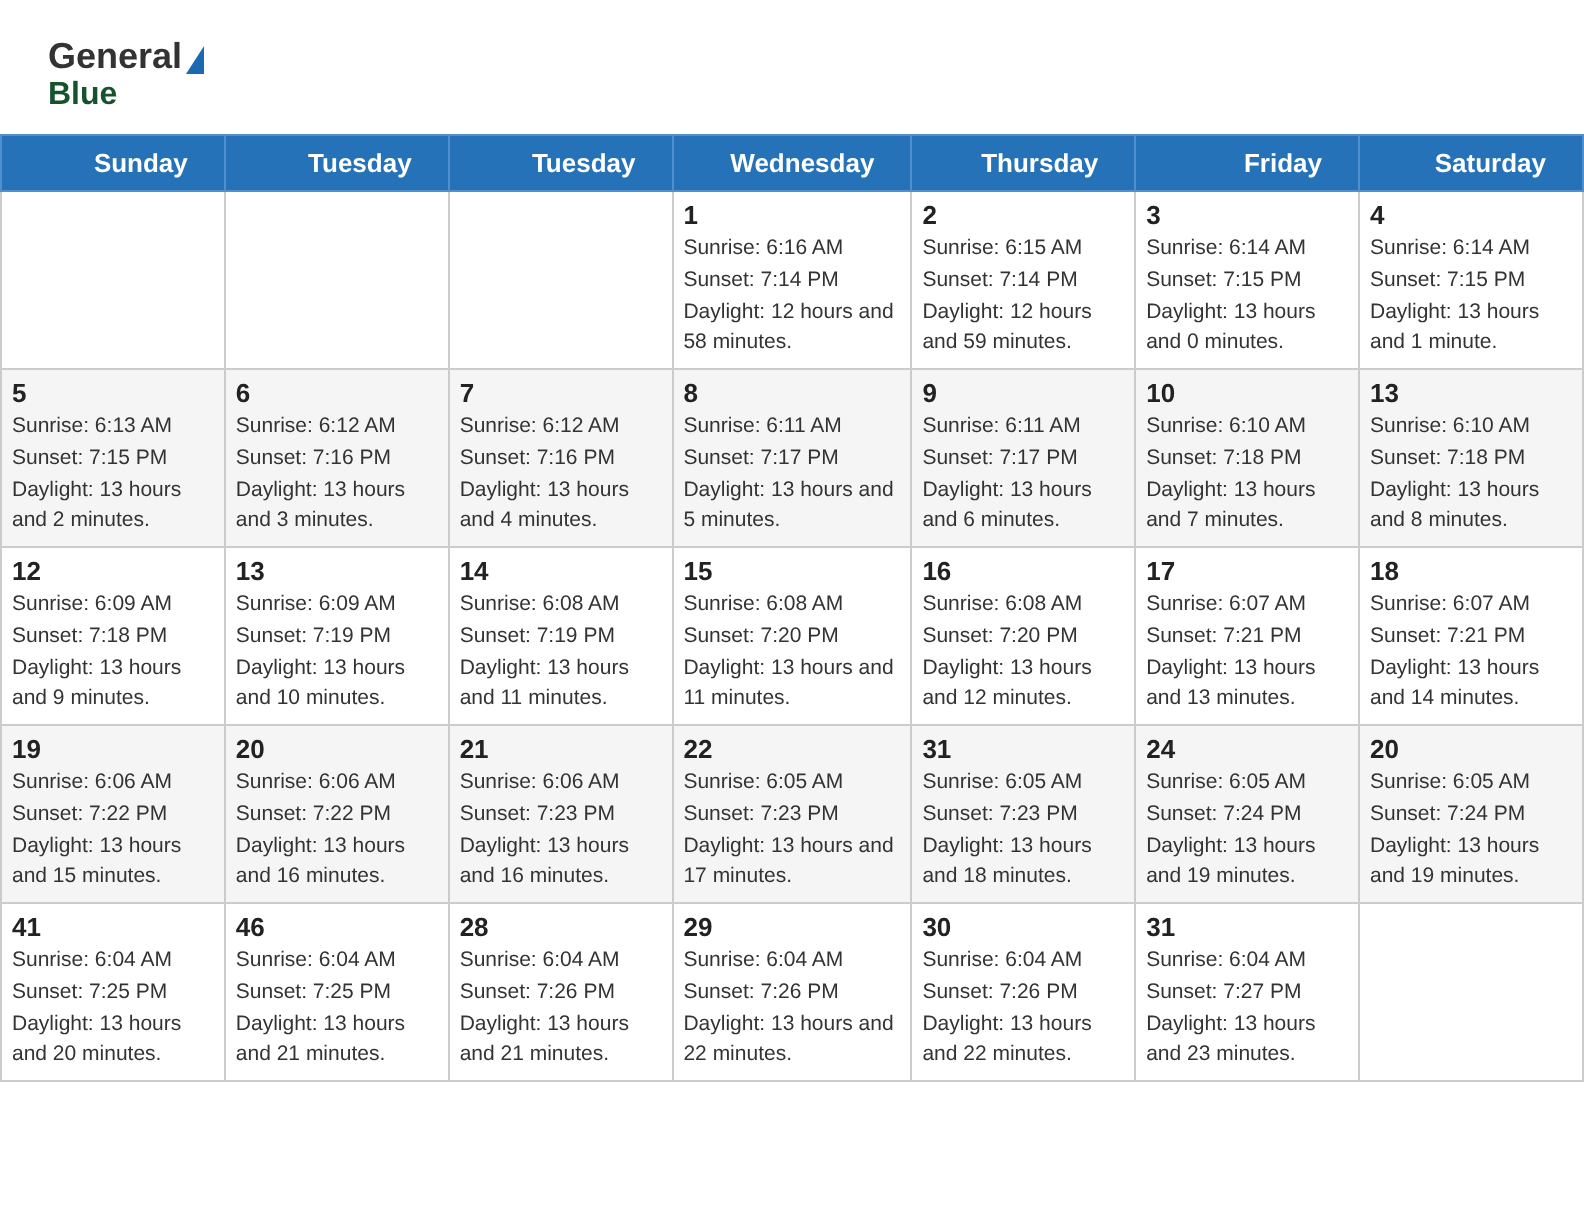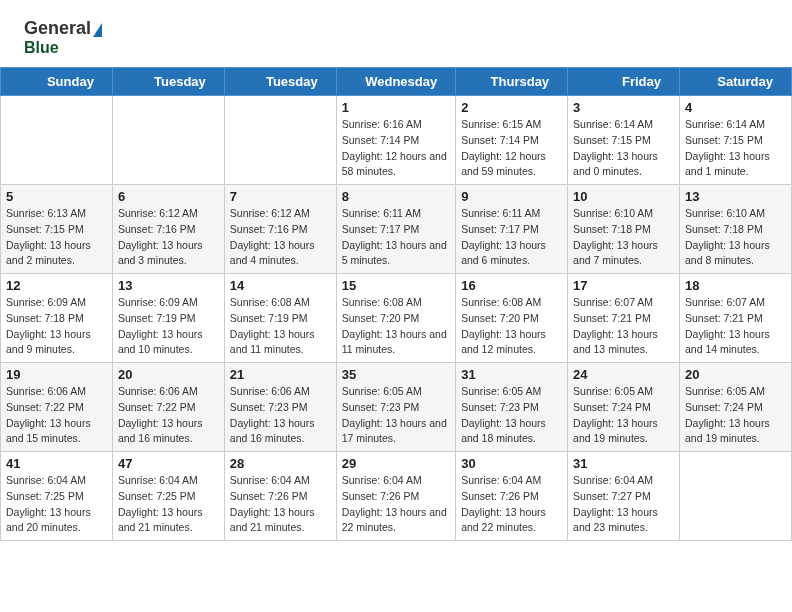--- a/index.html
+++ b/index.html
@@ -204,21 +204,21 @@
         </td>
         <td>
           <span class="day-number">20</span>
           <div class="day-info">Sunrise: 6:06 AM<br>Sunset: 7:22 PM<br>Daylight: 13 hours and 16 minutes.</div>
         </td>
         <td>
           <span class="day-number">21</span>
           <div class="day-info">Sunrise: 6:06 AM<br>Sunset: 7:23 PM<br>Daylight: 13 hours and 16 minutes.</div>
         </td>
         <td>
-          <span class="day-number">35</span>
+          <span class="day-number">22</span>
           <div class="day-info">Sunrise: 6:05 AM<br>Sunset: 7:23 PM<br>Daylight: 13 hours and 17 minutes.</div>
         </td>
         <td>
           <span class="day-number">31</span>
           <div class="day-info">Sunrise: 6:05 AM<br>Sunset: 7:23 PM<br>Daylight: 13 hours and 18 minutes.</div>
         </td>
         <td>
           <span class="day-number">24</span>
           <div class="day-info">Sunrise: 6:05 AM<br>Sunset: 7:24 PM<br>Daylight: 13 hours and 19 minutes.</div>
         </td>
@@ -226,21 +226,21 @@
           <span class="day-number">20</span>
           <div class="day-info">Sunrise: 6:05 AM<br>Sunset: 7:24 PM<br>Daylight: 13 hours and 19 minutes.</div>
         </td>
       </tr>
       <tr>
         <td>
           <span class="day-number">41</span>
           <div class="day-info">Sunrise: 6:04 AM<br>Sunset: 7:25 PM<br>Daylight: 13 hours and 20 minutes.</div>
         </td>
         <td>
-          <span class="day-number">47</span>
+          <span class="day-number">46</span>
           <div class="day-info">Sunrise: 6:04 AM<br>Sunset: 7:25 PM<br>Daylight: 13 hours and 21 minutes.</div>
         </td>
         <td>
           <span class="day-number">28</span>
           <div class="day-info">Sunrise: 6:04 AM<br>Sunset: 7:26 PM<br>Daylight: 13 hours and 21 minutes.</div>
         </td>
         <td>
           <span class="day-number">29</span>
           <div class="day-info">Sunrise: 6:04 AM<br>Sunset: 7:26 PM<br>Daylight: 13 hours and 22 minutes.</div>
         </td>

